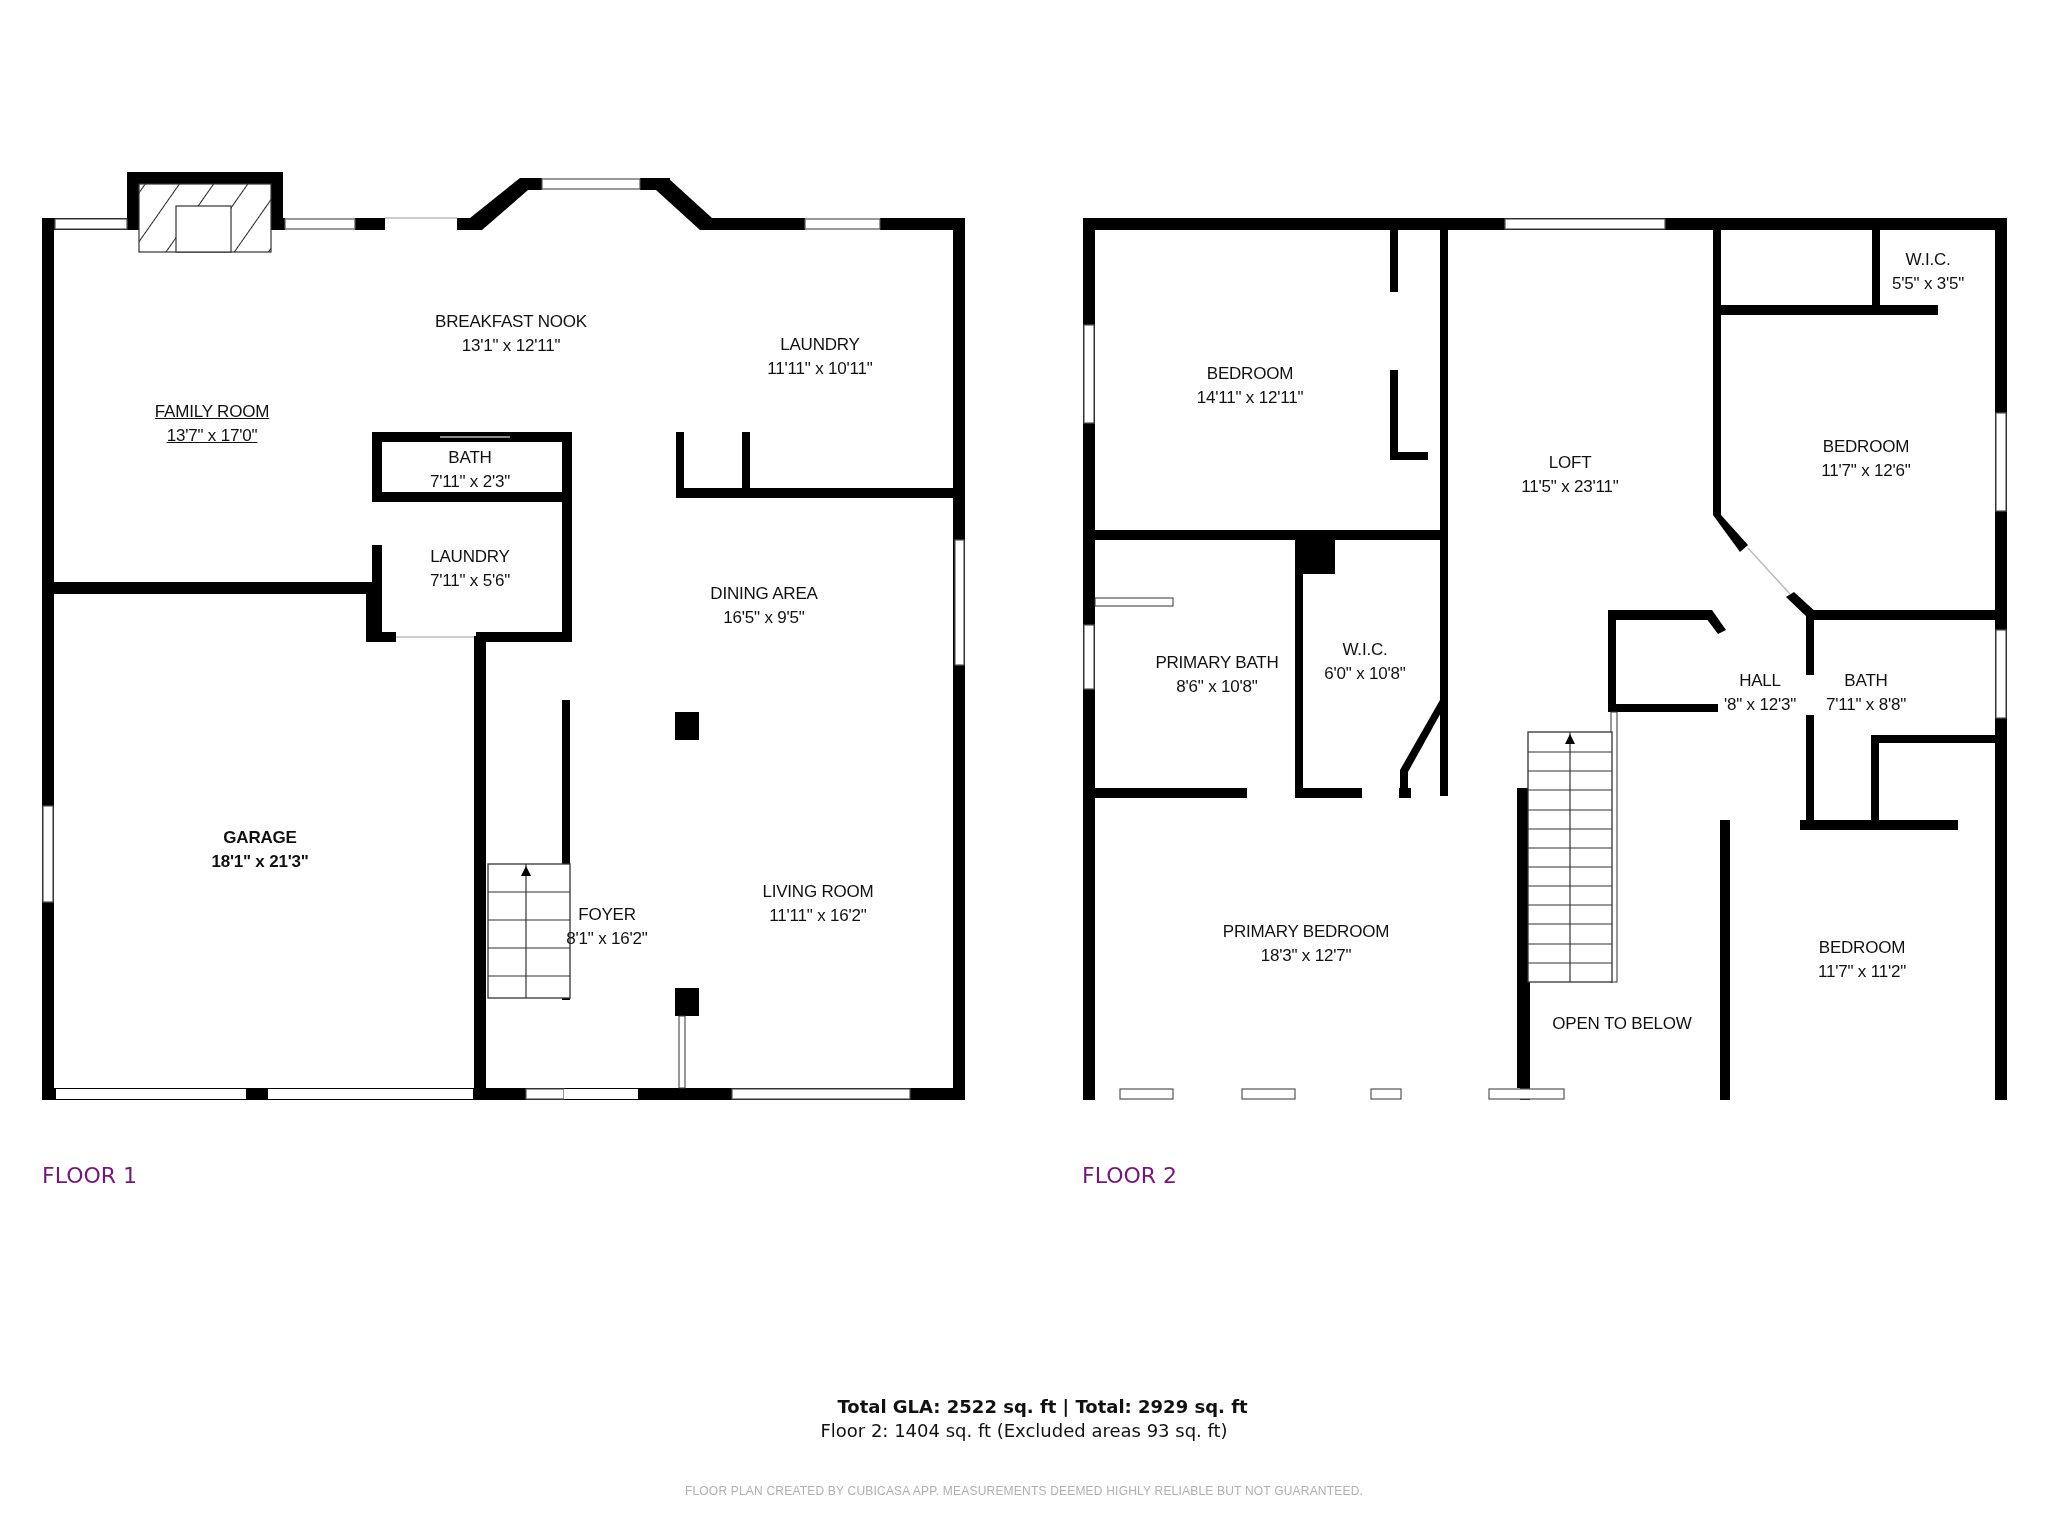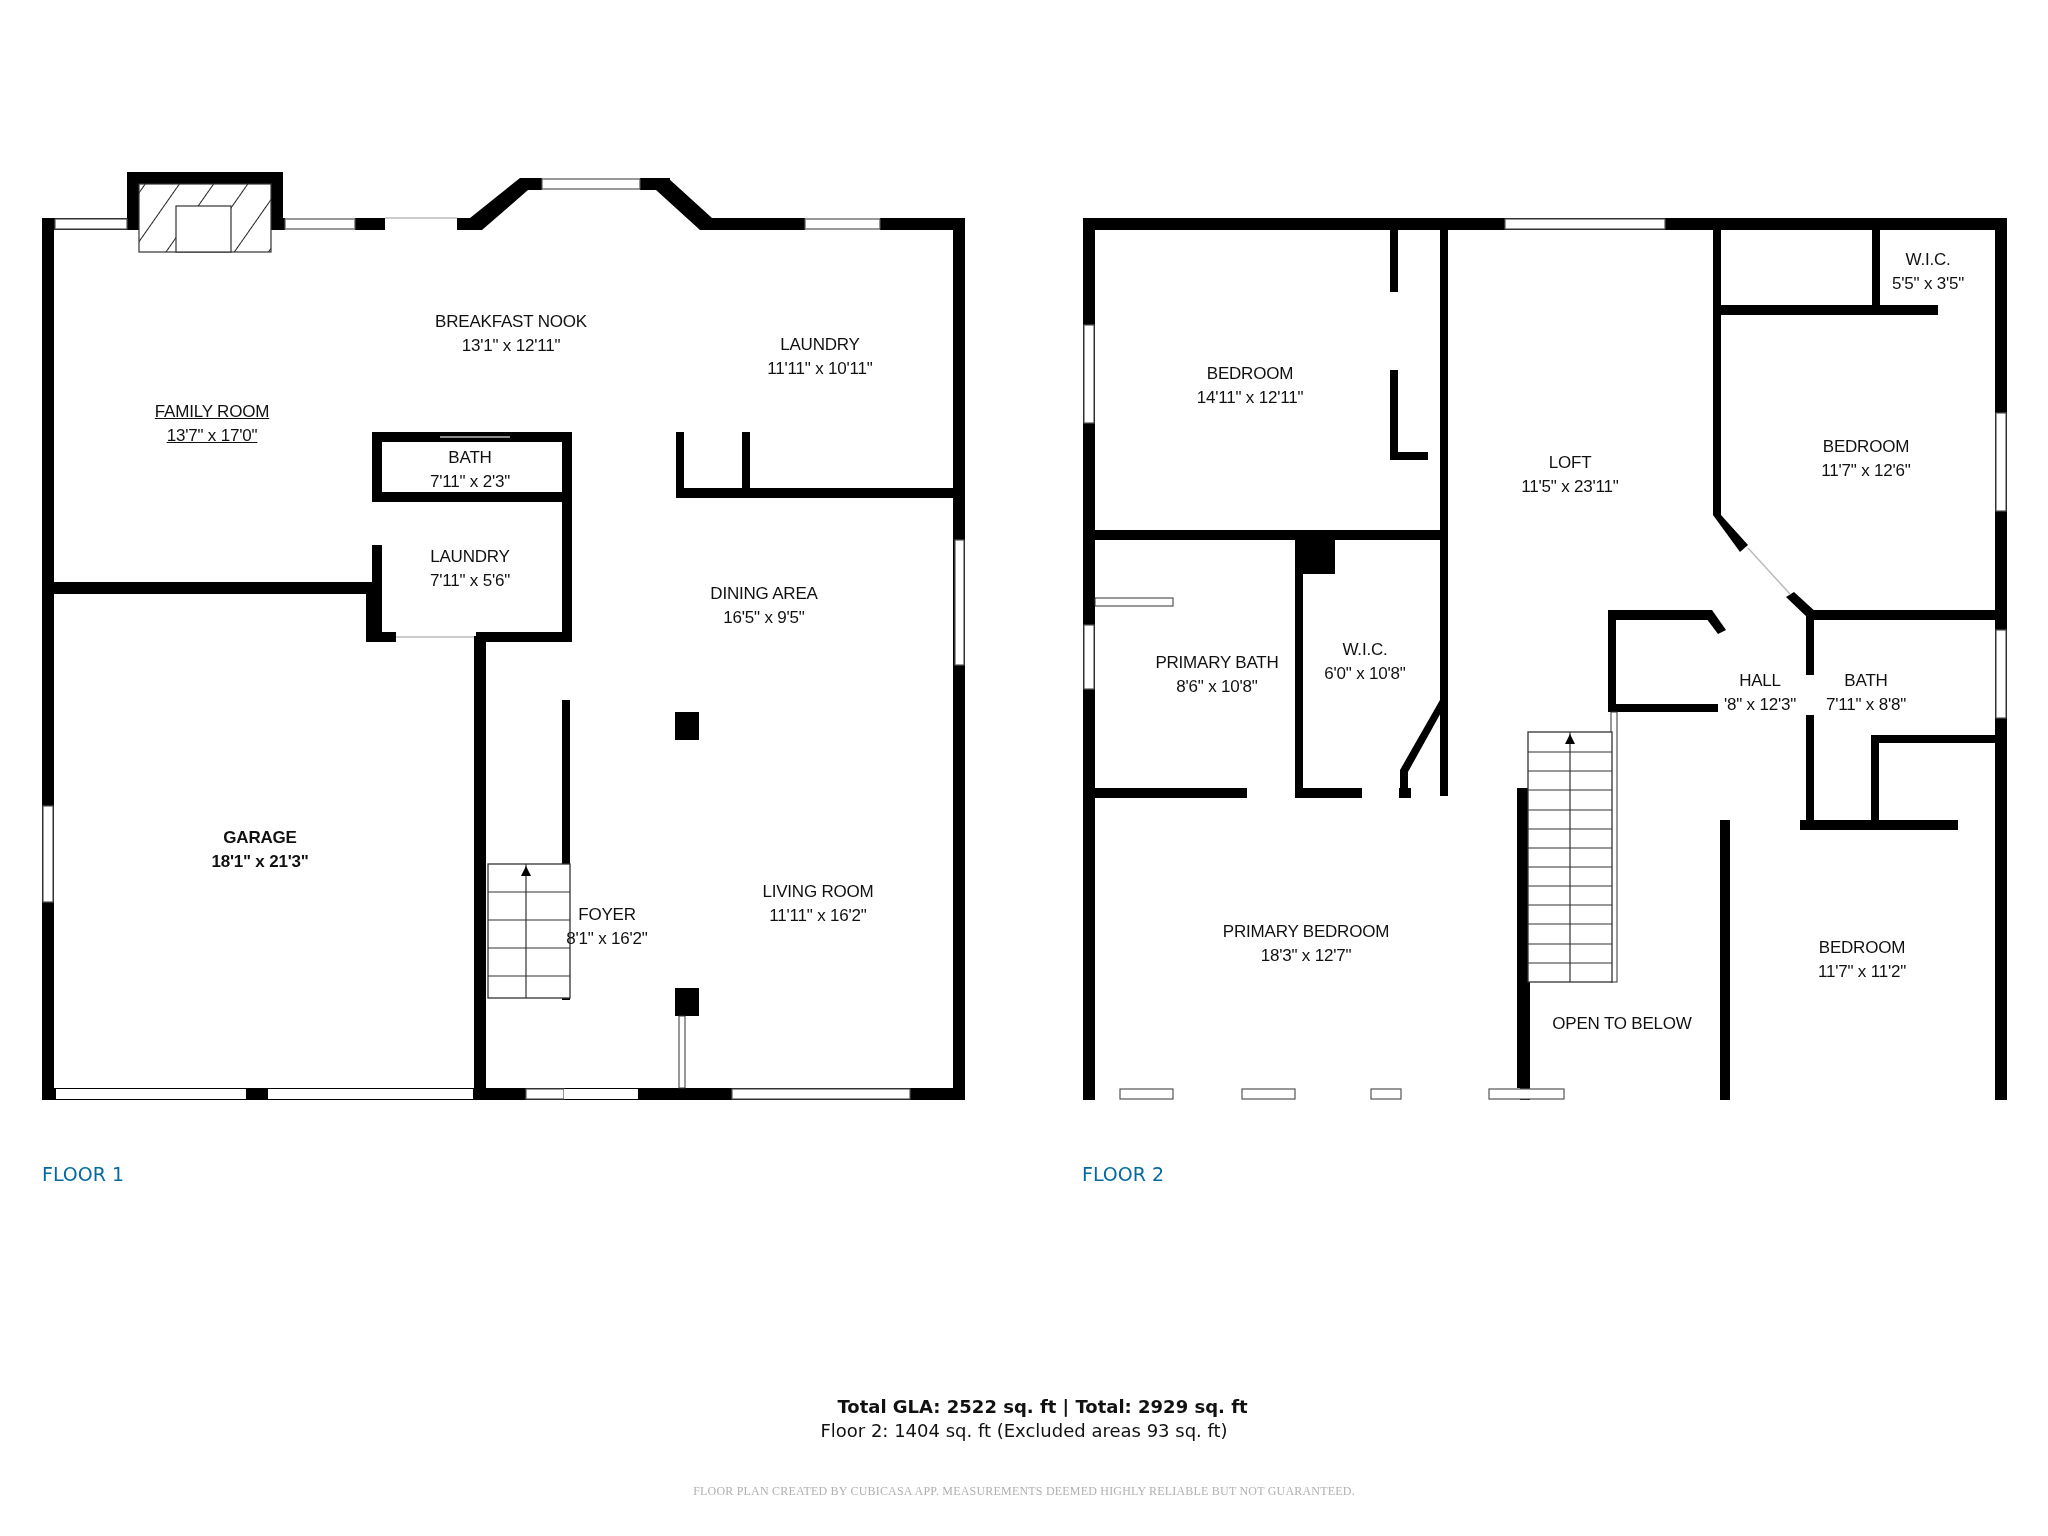--- a/index.html
+++ b/index.html
@@ -6,26 +6,26 @@
   body { width: 2048px; height: 1536px; position: relative; overflow: hidden;
          font-family: "Liberation Sans", sans-serif; color: #111; }
   #plan { position: absolute; left: 0; top: 0; width: 2048px; height: 1536px; }
   .wall { fill: #000; }
   .win { fill: #fff; stroke: #555; stroke-width: 1.2; }
   .door { stroke: #bbb; stroke-width: 1.5; fill: none; }
   .stair { fill: #fff; stroke: #333; stroke-width: 1.3; }
   .room-label { position: absolute; text-align: center; transform: translateX(-50%);
                 font-family: "Liberation Sans", sans-serif; font-size: 17px; line-height: 24px;
                 color: #111; white-space: nowrap; letter-spacing: -0.2px; }
-  .floor-label { position: absolute; font-family: "DejaVu Sans", sans-serif; font-size: 19px; color: #0369a1; }
+  .floor-label { position: absolute; font-family: "DejaVu Sans", sans-serif; font-size: 22px; color: #701a75; }
   .summary { position: absolute; left: 0; width: 2048px; top: 1395px; text-align: center;
              font-family: "DejaVu Sans", sans-serif; font-size: 18px; line-height: 24px; color: #111; }
   .summary .total { font-weight: bold; padding-left: 37px; }
   .disclaimer { position: absolute; left: 0; width: 2048px; top: 1484px; text-align: center;
-                font-family: Liberation Serif, serif; font-size: 12px; color: #b0b0b0; letter-spacing: 0.2px; }
+                font-family: Liberation Sans, sans-serif; font-size: 12px; color: #b0b0b0; letter-spacing: 0.2px; }
 </style>
 </head>
 <body>
 
 <svg id="plan" viewBox="0 0 2048 1536" xmlns="http://www.w3.org/2000/svg">
 
   <g>
 
     <rect class="wall" x="42" y="218" width="12" height="882"></rect>
     <rect class="wall" x="953" y="218" width="12" height="882"></rect>

